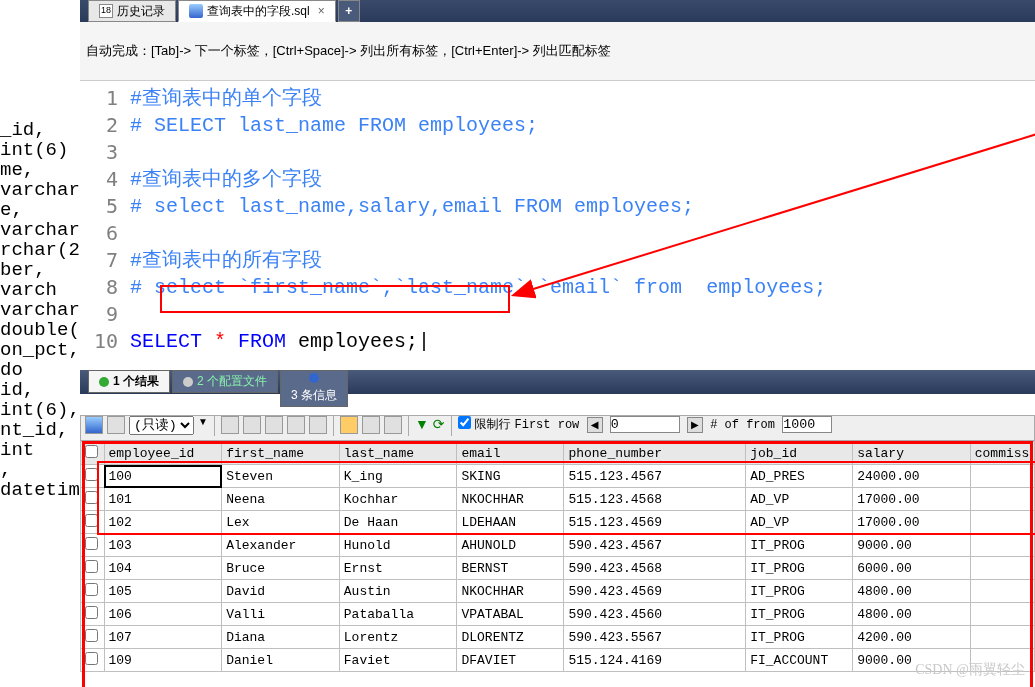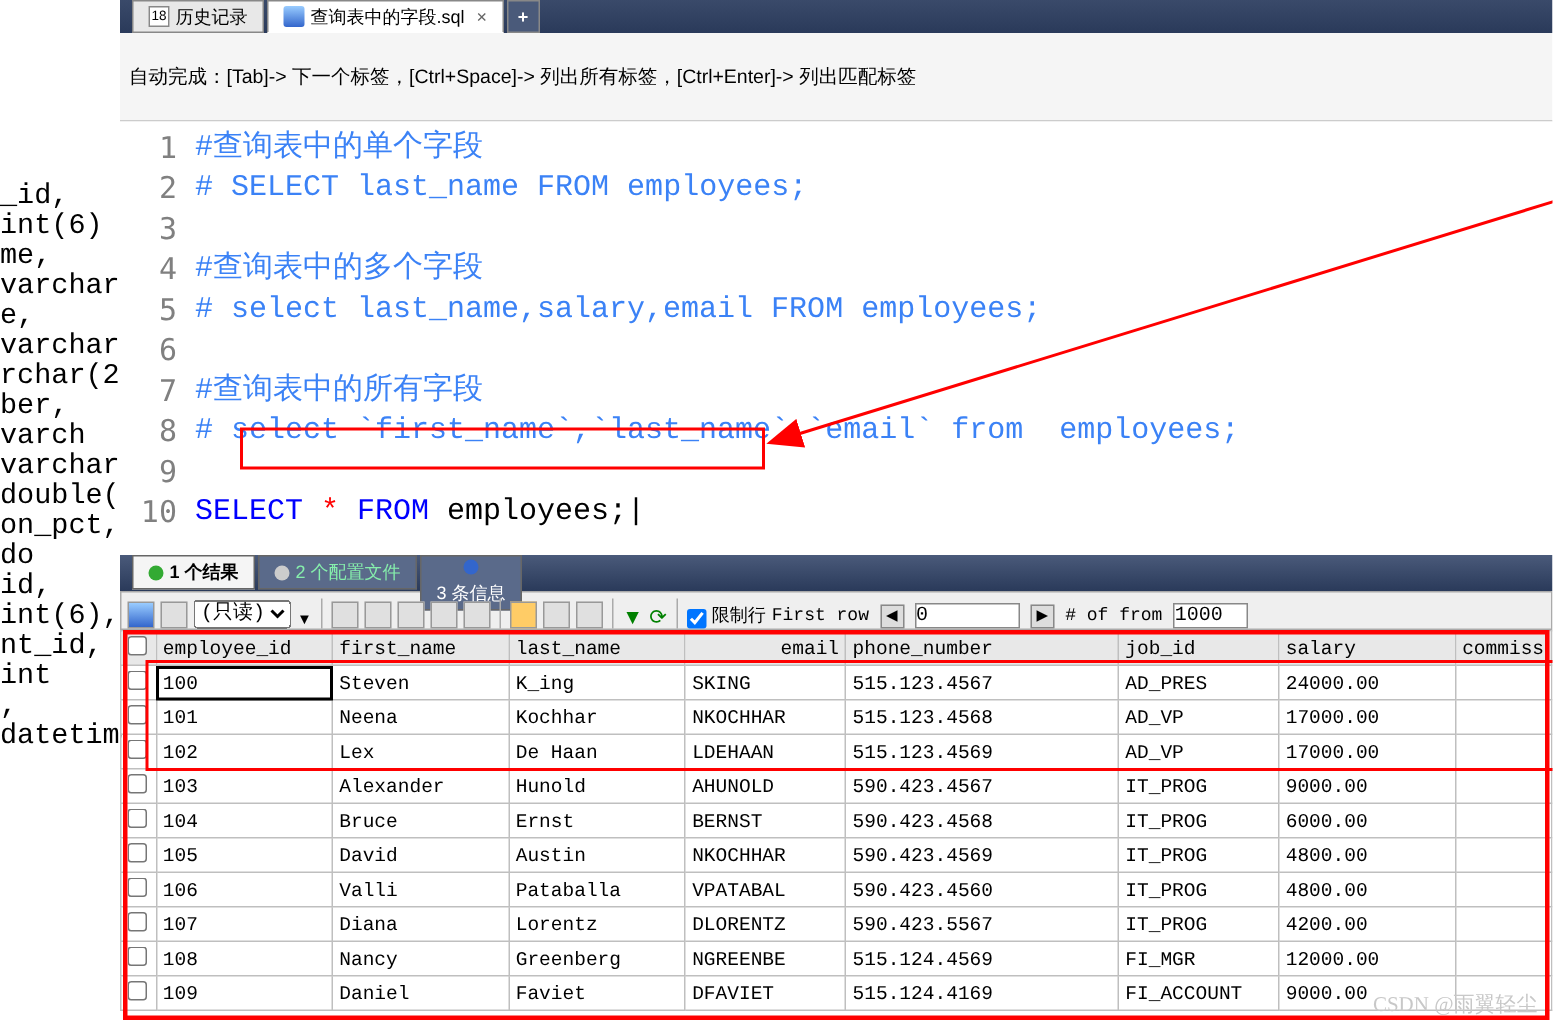--- a/index.html
+++ b/index.html
@@ -29,21 +29,21 @@
 .red-box { position: absolute; border: 2px solid #ff0000; }
 .red-box.sel { left: 80px; top: 285px; width: 350px; height: 28px; pointer-events: none; }
 .arrow-svg { position: absolute; left: 430px; top: 120px; pointer-events: none; }
 
 .results-wrap { position: absolute; left: 0; right: 0; top: 370px; }
 .results-tabs { background: linear-gradient(#4a5a7a, #2a3a5a); height: 24px; display: flex; align-items: flex-start; padding-left: 8px; gap: 2px; }
 .rtab { background: #d8d8d8; border: 1px solid #666; padding: 2px 10px; font-size: 12px; display: flex; align-items: center; gap: 4px; }
 .rtab.active { background: #f5f5f5; }
 .rtab .dot { width: 10px; height: 10px; border-radius: 50%; display: inline-block; }
 
-.grid-toolbar { background: #efefef; border: 1px solid #aaa; height: 26px; display: flex; align-items: flex-end; padding: 0 4px; gap: 4px; font-size: 12px; }
+.grid-toolbar { background: #efefef; border: 1px solid #aaa; height: 26px; display: flex; align-items: flex-start; padding: 0 4px; gap: 4px; font-size: 12px; margin-top: 21px; }
 .tico { width: 18px; height: 18px; border: 1px solid #999; background: #e0e0e0; display: inline-block; }
 .tsel { font-family: "Courier New"; }
 .vline { width: 1px; height: 20px; background: #aaa; margin: 0 2px; }
 .filter-ico { color: #008000; font-size: 14px; }
 .refresh-ico { color: #008000; font-size: 14px; }
 .pager input { width: 70px; font-family: "Courier New"; border: 1px solid #888; }
 .pager-btn { width: 16px; height: 16px; border: 1px solid #888; background: #ddd; display: inline-flex; align-items: center; justify-content: center; font-size: 10px; }
 
 .grid-wrap { position: relative; }
 .red-box.grid-outer { left: 2px; top: 0; right: 2px; height: 260px; border-width: 3px; }
@@ -155,21 +155,21 @@
     <div class="grid-wrap">
       <div class="red-box grid-outer"></div>
       <div class="red-box sel-rows"></div>
       <table class="grid" id="grid-table">
         <thead>
             <tr id="grid-head">
               <th class="chkcell"><input type="checkbox" style=""></th>
               <th style="width: 110px;">employee_id</th>
               <th style="width: 110px;">first_name</th>
               <th style="width: 110px;">last_name</th>
-              <th style="width: 100px; text-align: right;">email</th>
+              <th style="width: 100px;">email</th>
               <th style="width: 170px;">phone_number</th>
               <th style="width: 100px;">job_id</th>
               <th style="width: 110px;">salary</th>
               <th style="width: 60px;">commiss</th>
             </tr>
           </thead>
         <tbody id="grid-body">
             <tr>
               <td class="chkcell"><input type="checkbox" style=""></td>
               <td class="num cur-cell">100</td>
@@ -253,31 +253,20 @@
               <td>Diana</td>
               <td>Lorentz</td>
               <td>DLORENTZ</td>
               <td>590.423.5567</td>
               <td>IT_PROG</td>
               <td class="num">4200.00</td>
               <td></td>
             </tr>
             <tr>
               <td class="chkcell"><input type="checkbox" style=""></td>
-              <td class="num">108</td>
-              <td>Nancy</td>
-              <td>Greenberg</td>
-              <td>NGREENBE</td>
-              <td>515.124.4569</td>
-              <td>FI_MGR</td>
-              <td class="num">12000.00</td>
-              <td></td>
-            </tr>
-            <tr>
-              <td class="chkcell"><input type="checkbox" style=""></td>
               <td class="num">109</td>
               <td>Daniel</td>
               <td>Faviet</td>
               <td>DFAVIET</td>
               <td>515.124.4169</td>
               <td>FI_ACCOUNT</td>
               <td class="num">9000.00</td>
               <td></td>
             </tr>
           </tbody>

